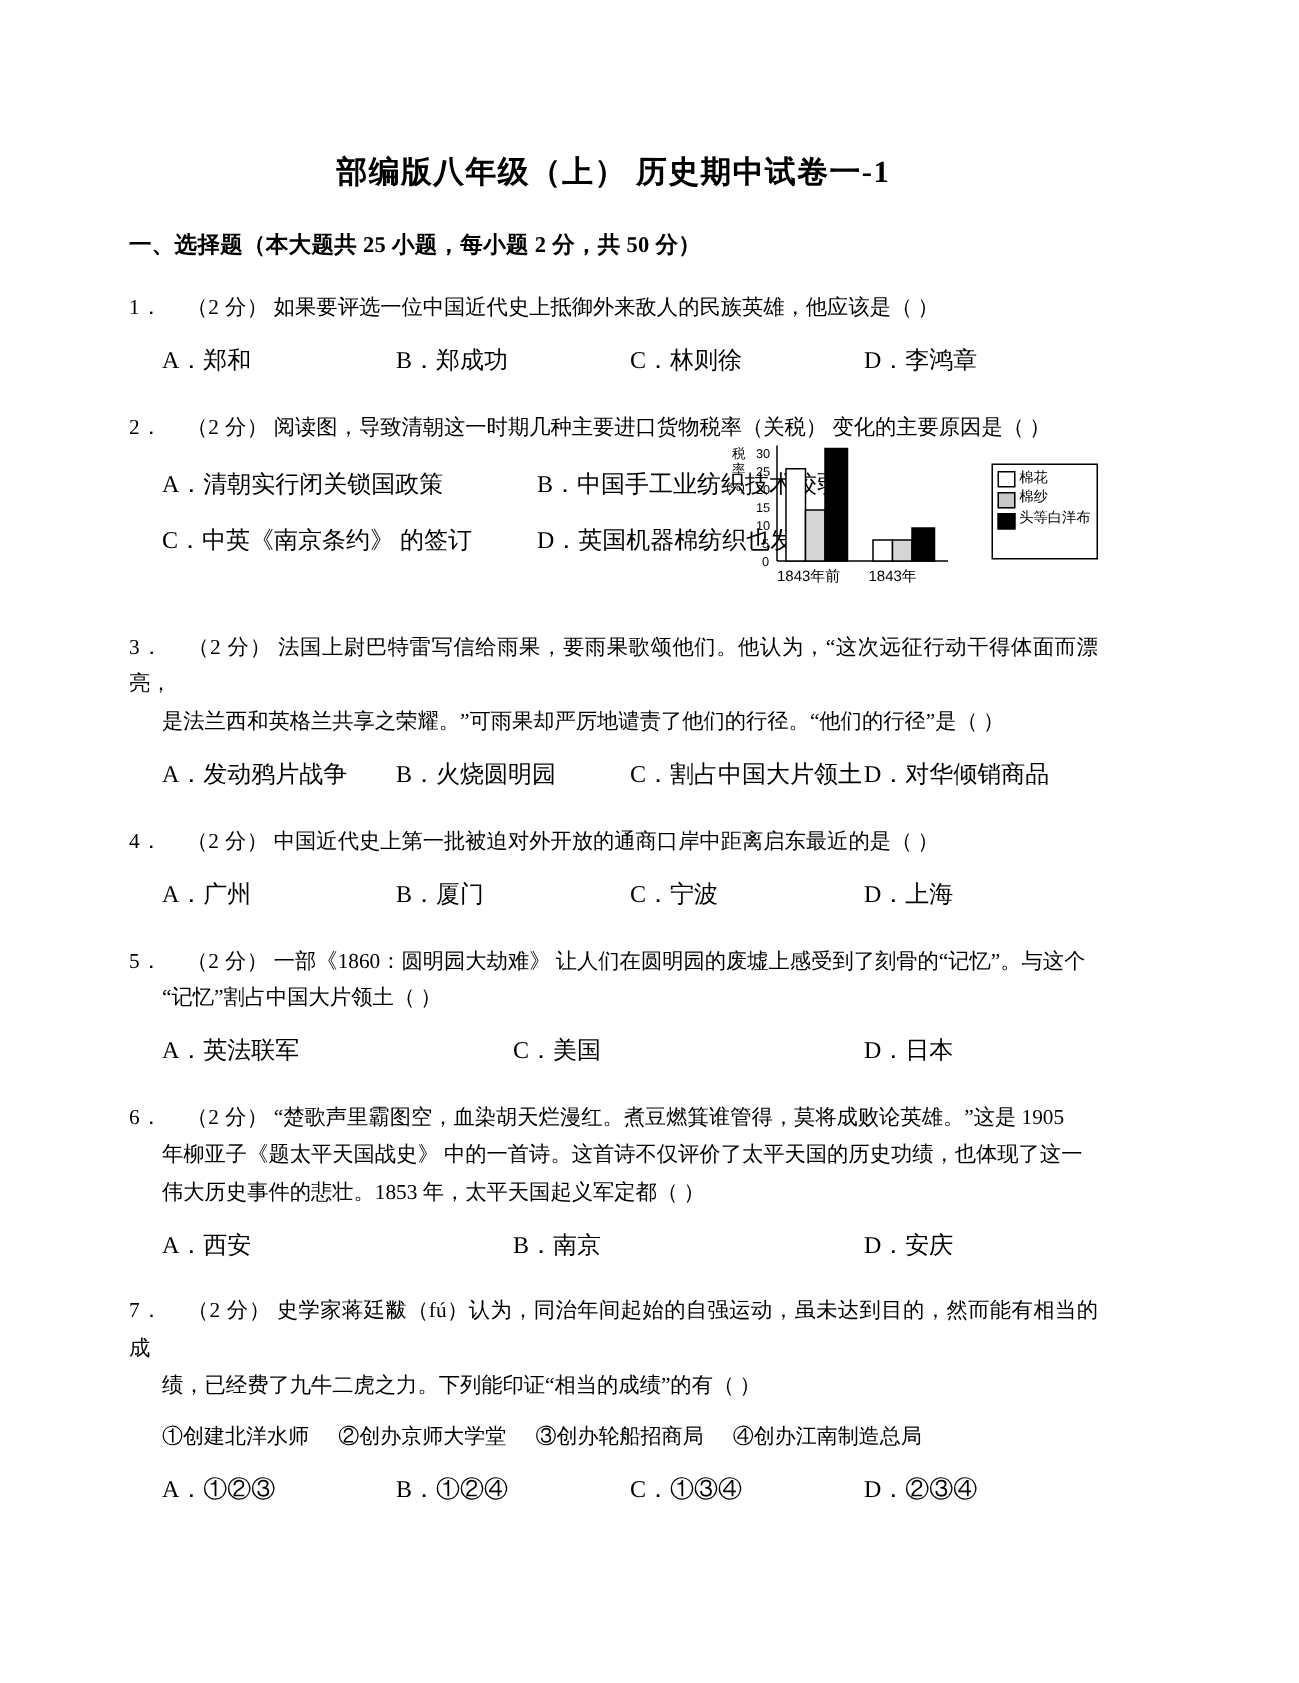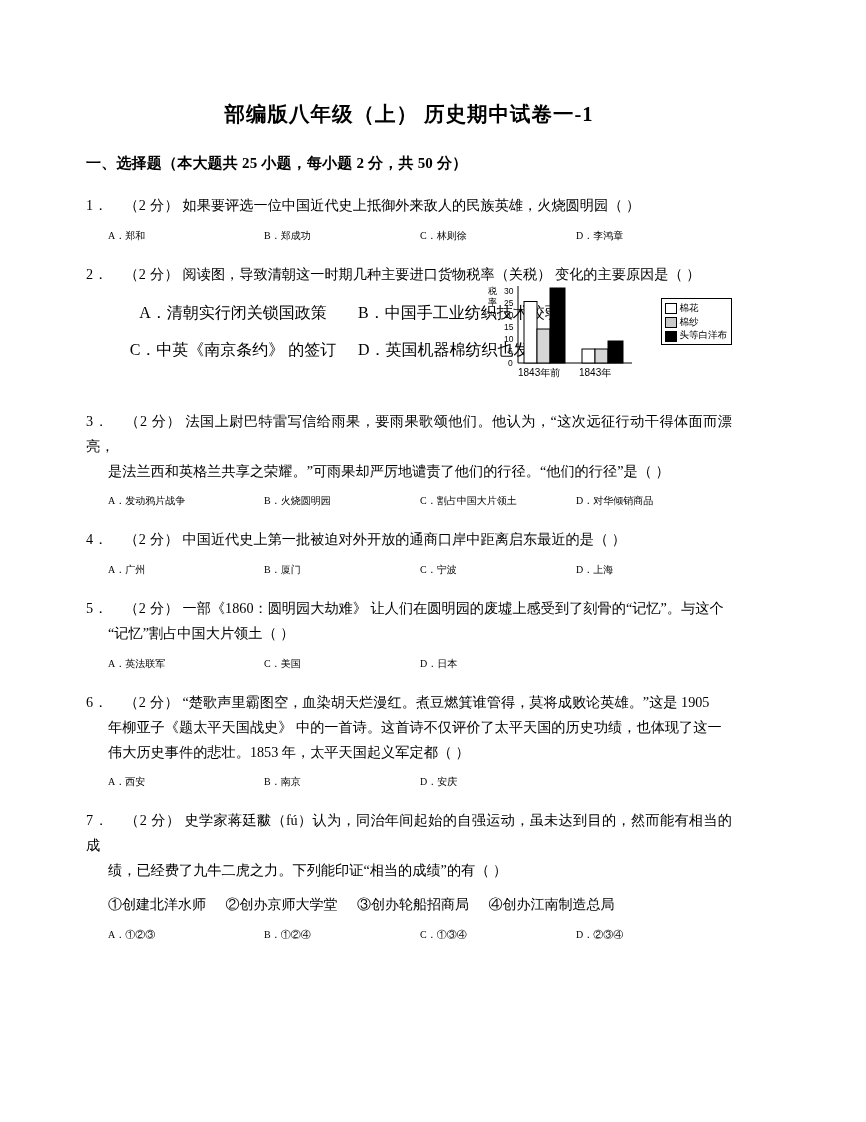--- a/index.html
+++ b/index.html
@@ -45,23 +45,24 @@
   }
   .q-num {
     letter-spacing: 0.5px;
   }
   .q-score {
     letter-spacing: 0.3px;
     margin-left: 16px;
   }
   .opts {
     display: flex;
-    font-size: 10px;
+    font-size: 16px;
     line-height: 1.8;
     margin-top: 9px;
+    justify-content: space-between;
   }
   .opts.cols4 > div {
     width: 25%;
   }
   .opts .op {
     white-space: nowrap;
   }
   .opts-pad {
     padding-left: 22px;
   }
@@ -74,21 +75,20 @@
   }
   .q2-opts {
     width: 520px;
   }
   .q2-opts .row {
     display: flex;
     margin-top: 16px;
   }
   .q2-opts .row > div:first-child {
     width: 250px;
-    text-align: center;
   }
   .figure {
     position: absolute;
     right: 0px;
     top: 16px;
     width: 250px;
     height: 118px;
   }
   .fig-inner {
     position: relative;
@@ -98,21 +98,21 @@
   .chart-svg {
     position: absolute;
     left: 0;
     top: 0;
   }
   .legend {
     position: absolute;
     right: 0;
     top: 20px;
     border: 1px solid #000;
-    padding: 3px 4px 1px 3px;
+    padding: 3px 4px 18px 3px;
     font-size: 9.5px;
     line-height: 1.45;
     background: #fff;
   }
   .legend .li {
     display: flex;
     align-items: center;
     white-space: nowrap;
   }
   .swatch {
@@ -137,21 +137,21 @@
 <body>
 
 <div class="page">
 
   <div class="doc-title">部编版八年级（上） 历史期中试卷一-1</div>
 
   <div class="section-head">一、选择题（本大题共 25 小题，每小题 2 分，共 50 分）</div>
 
   <div class="q-block">
     <div class="q-stem">
-      <span class="q-num">1．</span><span class="q-score">（2 分）</span>&nbsp;<span>如果要评选一位中国近代史上抵御外来敌人的民族英雄，火烧圆明园（      ）</span>
+      <span class="q-num">1．</span><span class="q-score">（2 分）</span>&nbsp;<span>如果要评选一位中国近代史上抵御外来敌人的民族英雄，他应该是（      ）</span>
     </div>
     <div class="opts cols4 opts-pad">
       <div class="op">A．郑和</div>
       <div class="op">B．郑成功</div>
       <div class="op">C．林则徐</div>
       <div class="op">D．李鸿章</div>
     </div>
   </div>
 
   <div class="q-block q2wrap">

